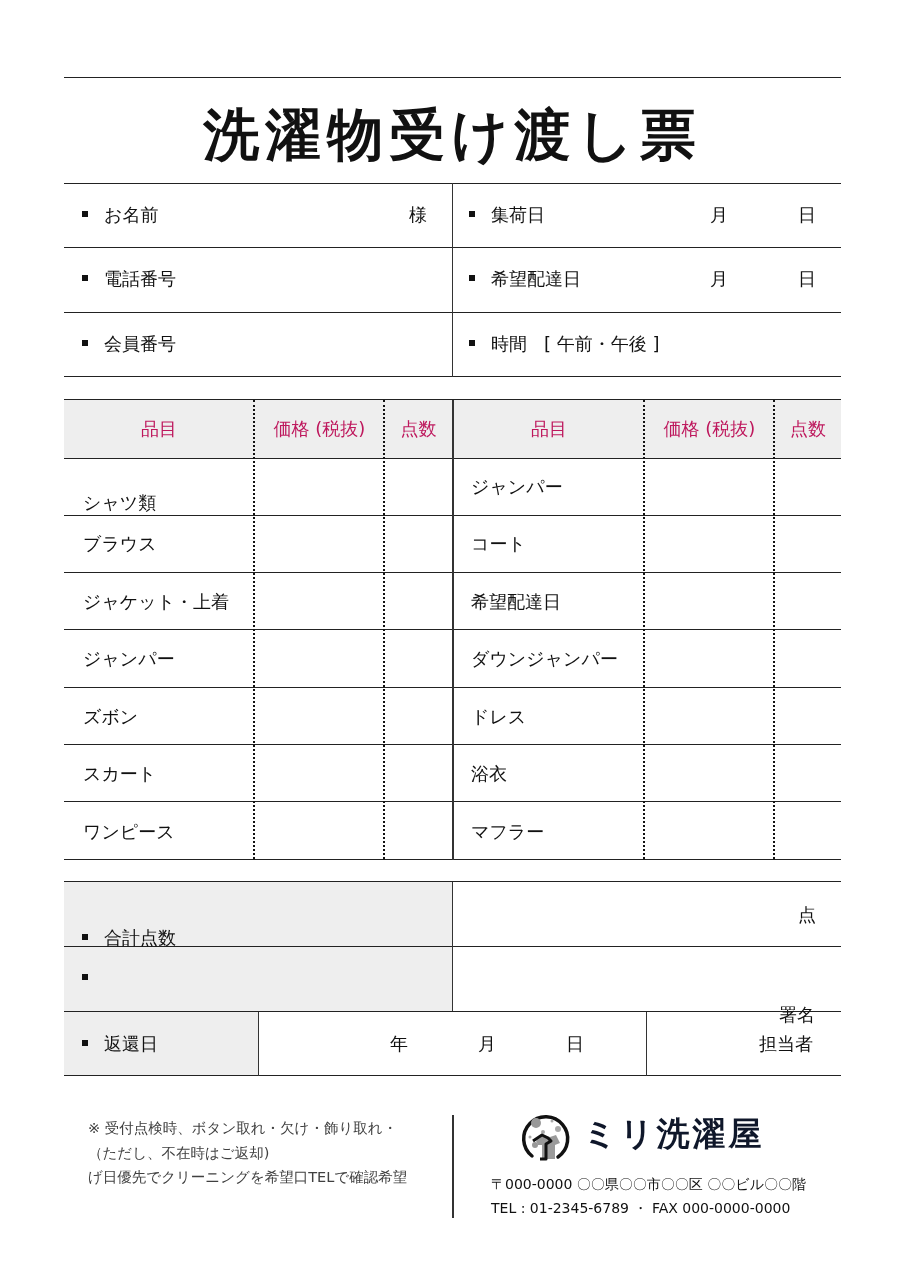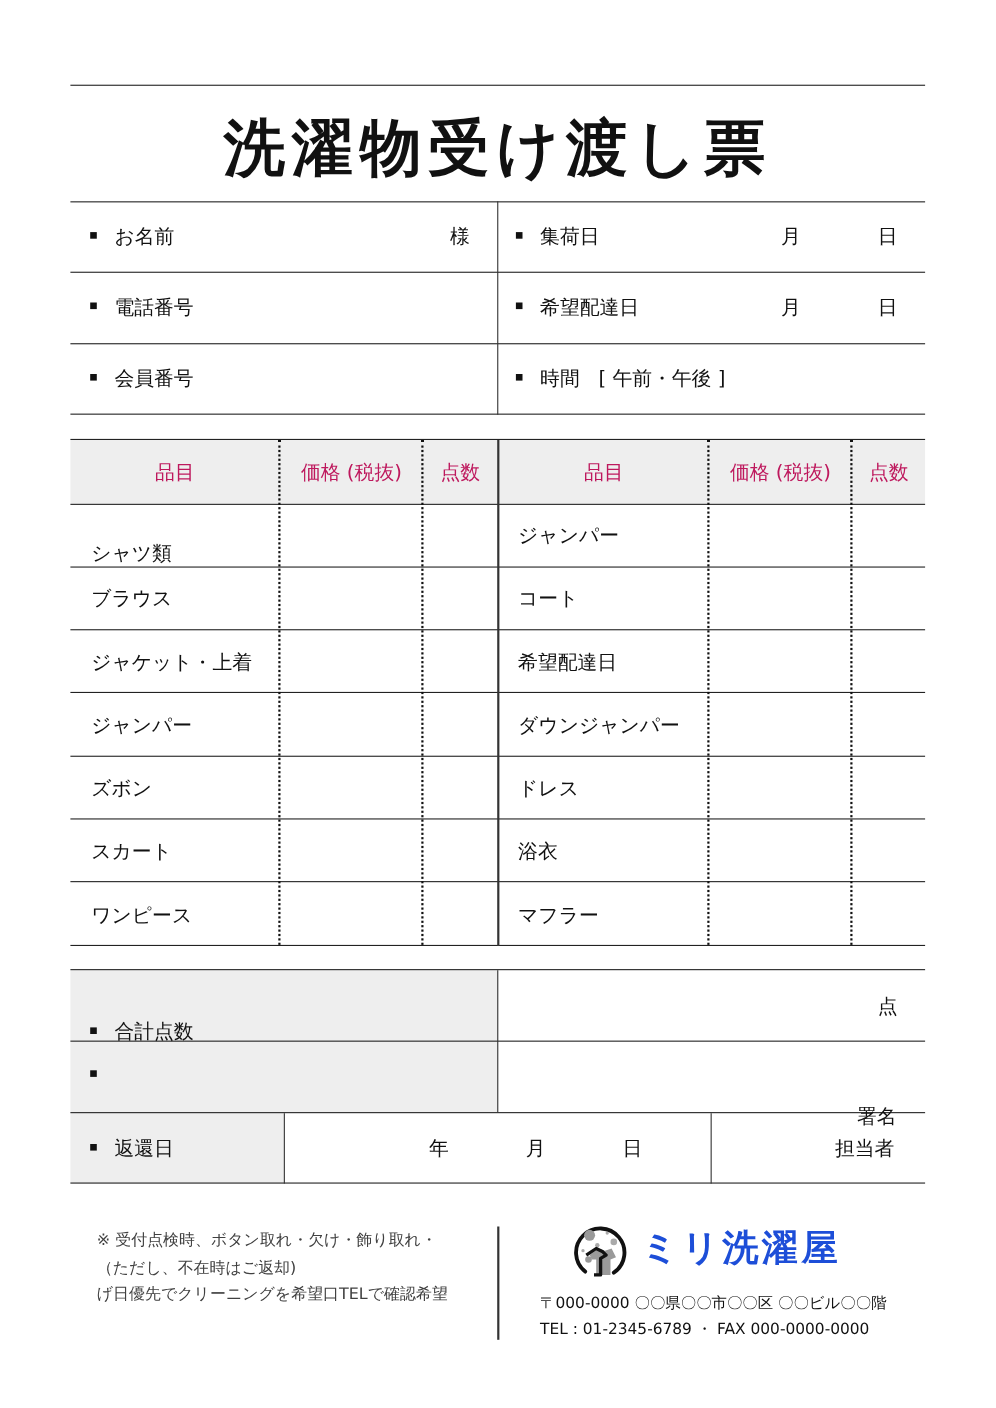--- a/index.html
+++ b/index.html
@@ -11,21 +11,21 @@
   .dotv { position: absolute; width: 0; border-left: 2.5px dotted #111; }
   .title { position: absolute; left: 64px; width: 777px; top: 98px; text-align: center; font-size: 56px; font-weight: bold; letter-spacing: 6px; color: #111; }
   .label { position: absolute; font-size: 18px; color: #111; white-space: nowrap; }
   .bullet { display: inline-block; width: 6px; height: 6px; background: #111; margin-right: 16px; vertical-align: middle; position: relative; top: -2px; }
   .gray { position: absolute; background: #eeeeee; }
   .thead { position: absolute; font-size: 18px; font-weight: normal; color: #be185d; text-align: center; white-space: nowrap; }
   .item { position: absolute; font-size: 18px; color: #111; white-space: nowrap; }
   .cell { position: absolute; }
   .note { position: absolute; left: 88px; top: 1116px; width: 360px; font-size: 14.5px; line-height: 24.5px; color: #404040; }
   .note div { white-space: nowrap; }
-  .brand { position: absolute; left: 583px; top: 1112px; font-size: 33px; font-weight: bold; letter-spacing: 3px; color: #1d4ed8; white-space: nowrap; }
+  .brand { position: absolute; left: 583px; top: 1112px; font-size: 33px; font-weight: bold; letter-spacing: 3px; color: #0f172a; white-space: nowrap; }
   .addr { position: absolute; left: 491px; font-size: 14px; color: #111; white-space: nowrap; }
 </style>
 </head>
 <body>
 
 <div class="hrule" style="top:77px;"></div>
 <div class="title">洗濯物受け渡し票</div>
 
 <div>
   <div class="hrule" style="top:183px;"></div>

